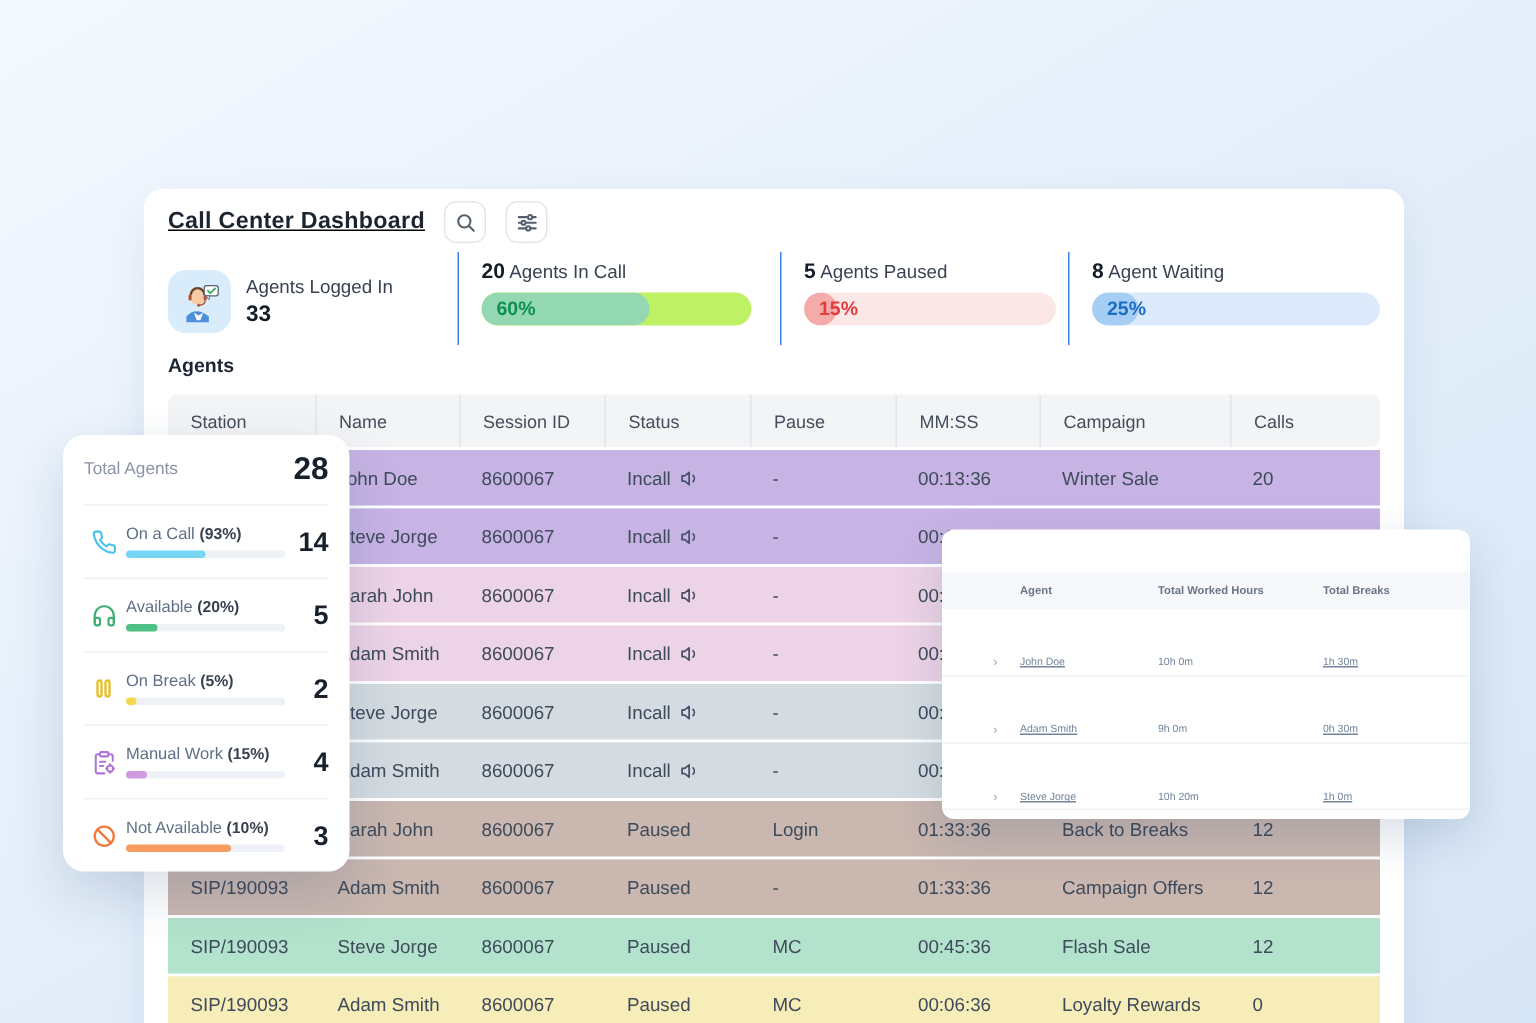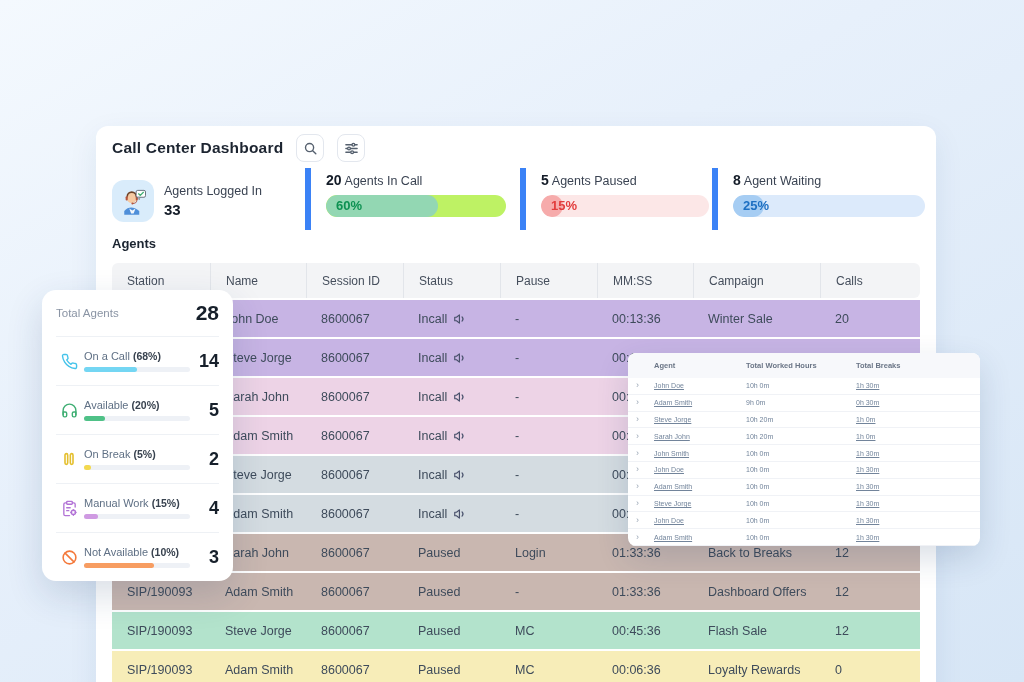--- a/index.html
+++ b/index.html
@@ -4,31 +4,31 @@
 <style>
   * { margin:0; padding:0; box-sizing:border-box; }
   html,body { background:#dfeaf7; }
   body { font-family:"Liberation Sans", sans-serif; }
   .stage { position:relative; width:1024px; height:682px; overflow:hidden;
            background:linear-gradient(150deg,#f4f9fe 0%,#e7f0fb 40%,#d7e6f6 100%); }
 
   
   .card { position:absolute; left:96px; top:126px; width:840px; height:620px;
           background:#fff; border-radius:12px; box-shadow:0 10px 30px rgba(30,60,110,.08); }
-  .card-header { position:absolute; left:16px; top:8px; display:flex; align-items:center; gap:13px; }
+  .card-header { position:absolute; left:16px; top:8px; display:flex; align-items:center; gap:13px;text-decoration:underline; }
   .page-title { font-size:15.5px; font-weight:700; color:#1c2430; letter-spacing:.2px; }
   .icon-btn { width:28px; height:28px; border:1px solid #e3e7ee; border-radius:8px; background:#fff;
               display:flex; align-items:center; justify-content:center; cursor:pointer; }
   .icon-btn svg { display:block; }
 
   
   .stats { position:absolute; left:0; top:42px; width:100%; height:62px;
            display:grid; grid-template-columns:209px 215px 192px 1fr; }
   .stat { padding:4px 0 0 15px; }
-  .stat + .stat { border-left:6px solid #3b82f6; }
+  .stat + .stat { border-left:1px solid #3b82f6; }
   .stat-first { display:flex; gap:10px; align-items:center; padding-left:16px; }
   .stat-avatar { width:42px; height:42px; border-radius:12px; background:#d9ecfb;
                  display:flex; align-items:center; justify-content:center; }
   .stat-label { font-size:12.5px; color:#3a4352; }
   .stat-value { font-size:15px; font-weight:700; color:#141c28; margin-top:3px; }
   .stat-line { font-size:12.5px; color:#3a4352; white-space:nowrap; }
   .stat-line b { font-size:14px; font-weight:700; color:#141c28; margin-right:3px; }
   .bar { position:relative; height:22px; border-radius:11px; margin-top:7px; overflow:hidden; }
   .bar-fill { position:absolute; left:0; top:0; bottom:0; border-radius:11px; }
   .bar-text { position:absolute; left:10px; top:0; line-height:22px; font-size:13px; font-weight:700; }
@@ -58,21 +58,21 @@
   .sum-mid { padding-left:2px; }
   .sum-label { font-size:11px; color:#5f7085; white-space:nowrap; }
   .sum-label b { color:#38424f; font-size:10.5px; }
   .sum-bar { position:relative; width:106px; height:5px; border-radius:3px; background:#eef1f6; margin-top:5px; }
   .sum-bar-fill { position:absolute; left:0; top:0; bottom:0; border-radius:3px; }
   .sum-value { font-size:18px; font-weight:700; color:#17202b; }
 
   
   .hours { position:absolute; left:628px; top:353px; width:352px; height:193px; background:#fff;
            border-radius:8px; box-shadow:0 12px 32px rgba(27,55,100,.16); overflow:hidden; z-index:5; }
-  .h-grid { display:grid; grid-template-columns:18px 92px 110px 1fr; align-items:center; padding-left:8px; }
+  .h-grid { display:grid; grid-template-columns:18px 92px 110px 1fr; align-items:center; padding-left:34px;margin-top:28px; }
   .h-head { height:25px; background:#f7f8fb; }
   .h-head .hc { font-size:7.5px; font-weight:700; color:#6a7586; }
   .h-row { height:16.8px; border-bottom:1px solid #f0f2f6; }
   .h-row .hc { font-size:7px; color:#72849b; }
   .h-chev { font-size:9px; color:#9aa6b5; cursor:pointer; line-height:1; }
   .h-link { text-decoration:underline; cursor:pointer; }
 </style>
 </head>
 <body>
 
@@ -266,21 +266,21 @@
             <div class="td">Back to Breaks</div>
             <div class="td">12</div>
           </div>
           <div class="t-row t-grid" style="background: rgb(201, 183, 176);">
             <div class="td">SIP/190093</div>
             <div class="td">Adam Smith</div>
             <div class="td">8600067</div>
             <div class="td">Paused</div>
             <div class="td">-</div>
             <div class="td">01:33:36</div>
-            <div class="td">Dashboard Offers</div>
+            <div class="td">Campaign Offers</div>
             <div class="td">12</div>
           </div>
           <div class="t-row t-grid" style="background: rgb(179, 227, 204);">
             <div class="td">SIP/190093</div>
             <div class="td">Steve Jorge</div>
             <div class="td">8600067</div>
             <div class="td">Paused</div>
             <div class="td">MC</div>
             <div class="td">00:45:36</div>
             <div class="td">Flash Sale</div>
@@ -306,21 +306,21 @@
       <span class="sum-head-value">28</span>
     </div>
     <div id="summary-items">
         <div class="sum-item">
           <span class="sum-icon">
             <svg width="17" height="17" viewBox="0 0 24 24" fill="none" stroke="#45c3ea" stroke-width="2" stroke-linecap="round" stroke-linejoin="round">
               <path d="M22 16.92v3a2 2 0 0 1-2.18 2 19.79 19.79 0 0 1-8.63-3.07 19.5 19.5 0 0 1-6-6A19.79 19.79 0 0 1 2.12 4.18 2 2 0 0 1 4.11 2h3a2 2 0 0 1 2 1.72c.12.96.36 1.9.7 2.81a2 2 0 0 1-.45 2.11L8.09 9.91a16 16 0 0 0 6 6l1.27-1.27a2 2 0 0 1 2.11-.45c.91.34 1.85.58 2.81.7A2 2 0 0 1 22 16.92z"></path>
             </svg>
           </span>
           <div class="sum-mid">
-            <div class="sum-label"><span>On a Call </span><b>(68%)</b></div>
+            <div class="sum-label"><span>On a Call </span><b>(93%)</b></div>
             <div class="sum-bar">
               <div class="sum-bar-fill" style="width: 50%; background: rgb(116, 214, 243);"></div>
             </div>
           </div>
           <div class="sum-value">14</div>
         </div>
         <div class="sum-item">
           <span class="sum-icon">
             <svg width="17" height="17" viewBox="0 0 24 24" fill="none" stroke="#3fae73" stroke-width="2" stroke-linecap="round" stroke-linejoin="round">
               <path d="M3 18v-6a9 9 0 0 1 18 0v6"></path>

